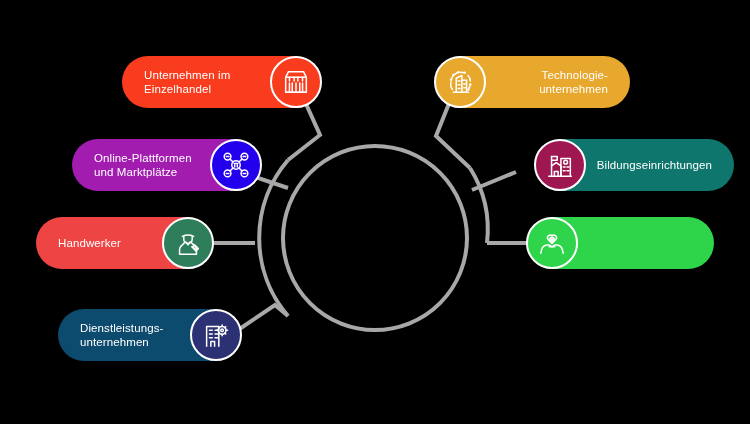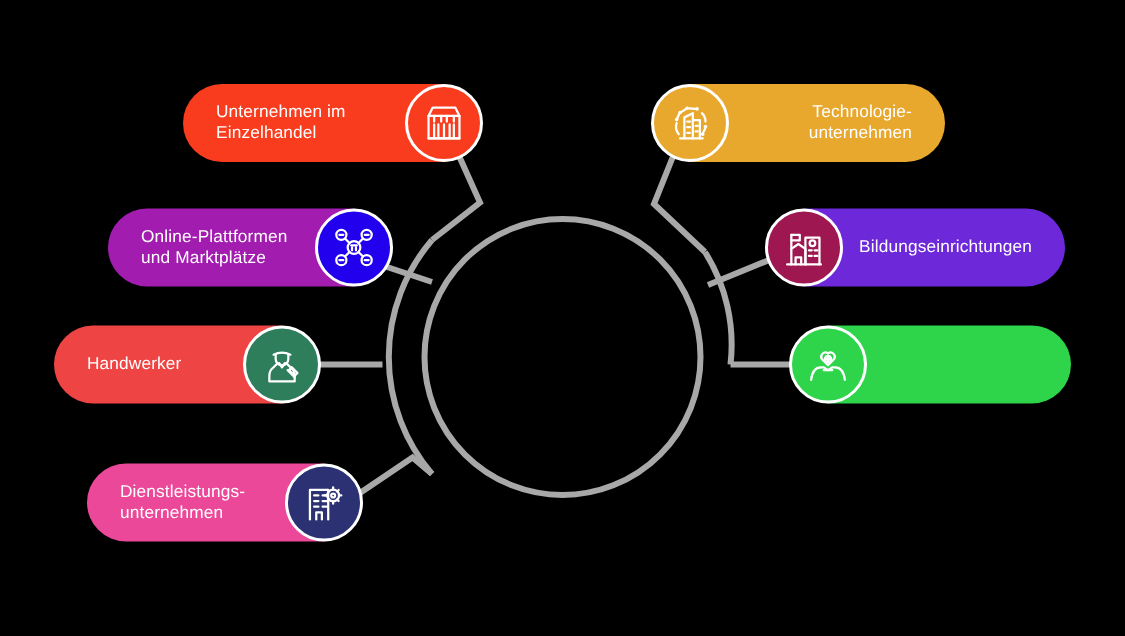--- a/index.html
+++ b/index.html
@@ -153,21 +153,21 @@
       <svg viewBox="0 0 32 32">
         <path d="M10 9 q6 -3 12 0"></path>
         <path d="M11.5 9 v3 a4.5 4.5 0 0 0 9 0 v-3"></path>
         <path d="M13 15 L10 18 q-3 2 -3 6 v4 h18 v-4 q0 -4 -3 -6 l-3 -3"></path>
         <path d="M14 15 l2 3 l2 -3"></path>
         <path d="M20 20 l5 5 M23 18 l4 4 l-2 2 l-4 -4 Z"></path>
       </svg>
     </span>
   </div>
 
-  <div class="node right-icon" style="left:58px; top:309px; width:182px; background:#ec4899;">
+  <div class="node right-icon" style="left:58px; top:309px; width:182px; background:#0c4a6e;">
     <span class="node-label">Dienstleistungs-
 unternehmen</span>
     <span class="badge at-right" style="background:#2B3173;">
       <svg viewBox="0 0 32 32">
         <path d="M6 28 V7 h13 v21"></path>
         <path d="M9 11 h3 M15 11 h3 M9 15 h3 M15 15 h3 M9 19 h3 M15 19 h3"></path>
         <path d="M10.5 28 v-5 h4 v5"></path>
         <circle cx="22.5" cy="11" r="4.2"></circle>
         <circle cx="22.5" cy="11" r="1.4"></circle>
         <path d="M22.5 5.2 v1.6 M22.5 15.2 v1.6 M16.7 11 h1.6 M26.7 11 h1.6 M18.6 7.1 l1.1 1.1 M25.3 13.8 l1.1 1.1 M26.4 7.1 l-1.1 1.1 M19.7 13.8 l-1.1 1.1"></path>
@@ -190,21 +190,21 @@
         <circle class="solid" cx="9" cy="8.5" r="1.3"></circle>
         <circle class="solid" cx="14" cy="5.5" r="1.3"></circle>
         <circle class="solid" cx="21" cy="6" r="1.3"></circle>
         <circle class="solid" cx="27" cy="18.5" r="1.3"></circle>
         <circle class="solid" cx="25" cy="24" r="1.3"></circle>
         <path d="M7 12.5 L8.3 9.6 M10.2 7.9 L12.9 6.2 M15.3 5.6 L19.7 5.9 M26.9 19.8 L25.4 22.8"></path>
       </svg>
     </span>
   </div>
 
-  <div class="node left-icon" style="left:512px; top:139px; width:198px; background:#6d28d9;">
+  <div class="node left-icon" style="left:536px; top:139px; width:198px; background:#0f766e;">
     <span class="node-label">Bildungseinrichtungen</span>
     <span class="badge at-left" style="background:#9E1750;">
       <svg viewBox="0 0 32 32">
         <path d="M4 28 h24"></path>
         <path d="M7 28 V17 l5 -3.5 l5 3.5 V28"></path>
         <path d="M17 28 V9 h10 v19"></path>
         <path d="M10 28 v-5 h4 v5"></path>
         <circle cx="22" cy="13" r="2"></circle>
         <path d="M19.5 18 h2 M23.5 18 h2 M19.5 22 h2 M23.5 22 h2"></path>
         <path d="M7 17 L7 7"></path>

